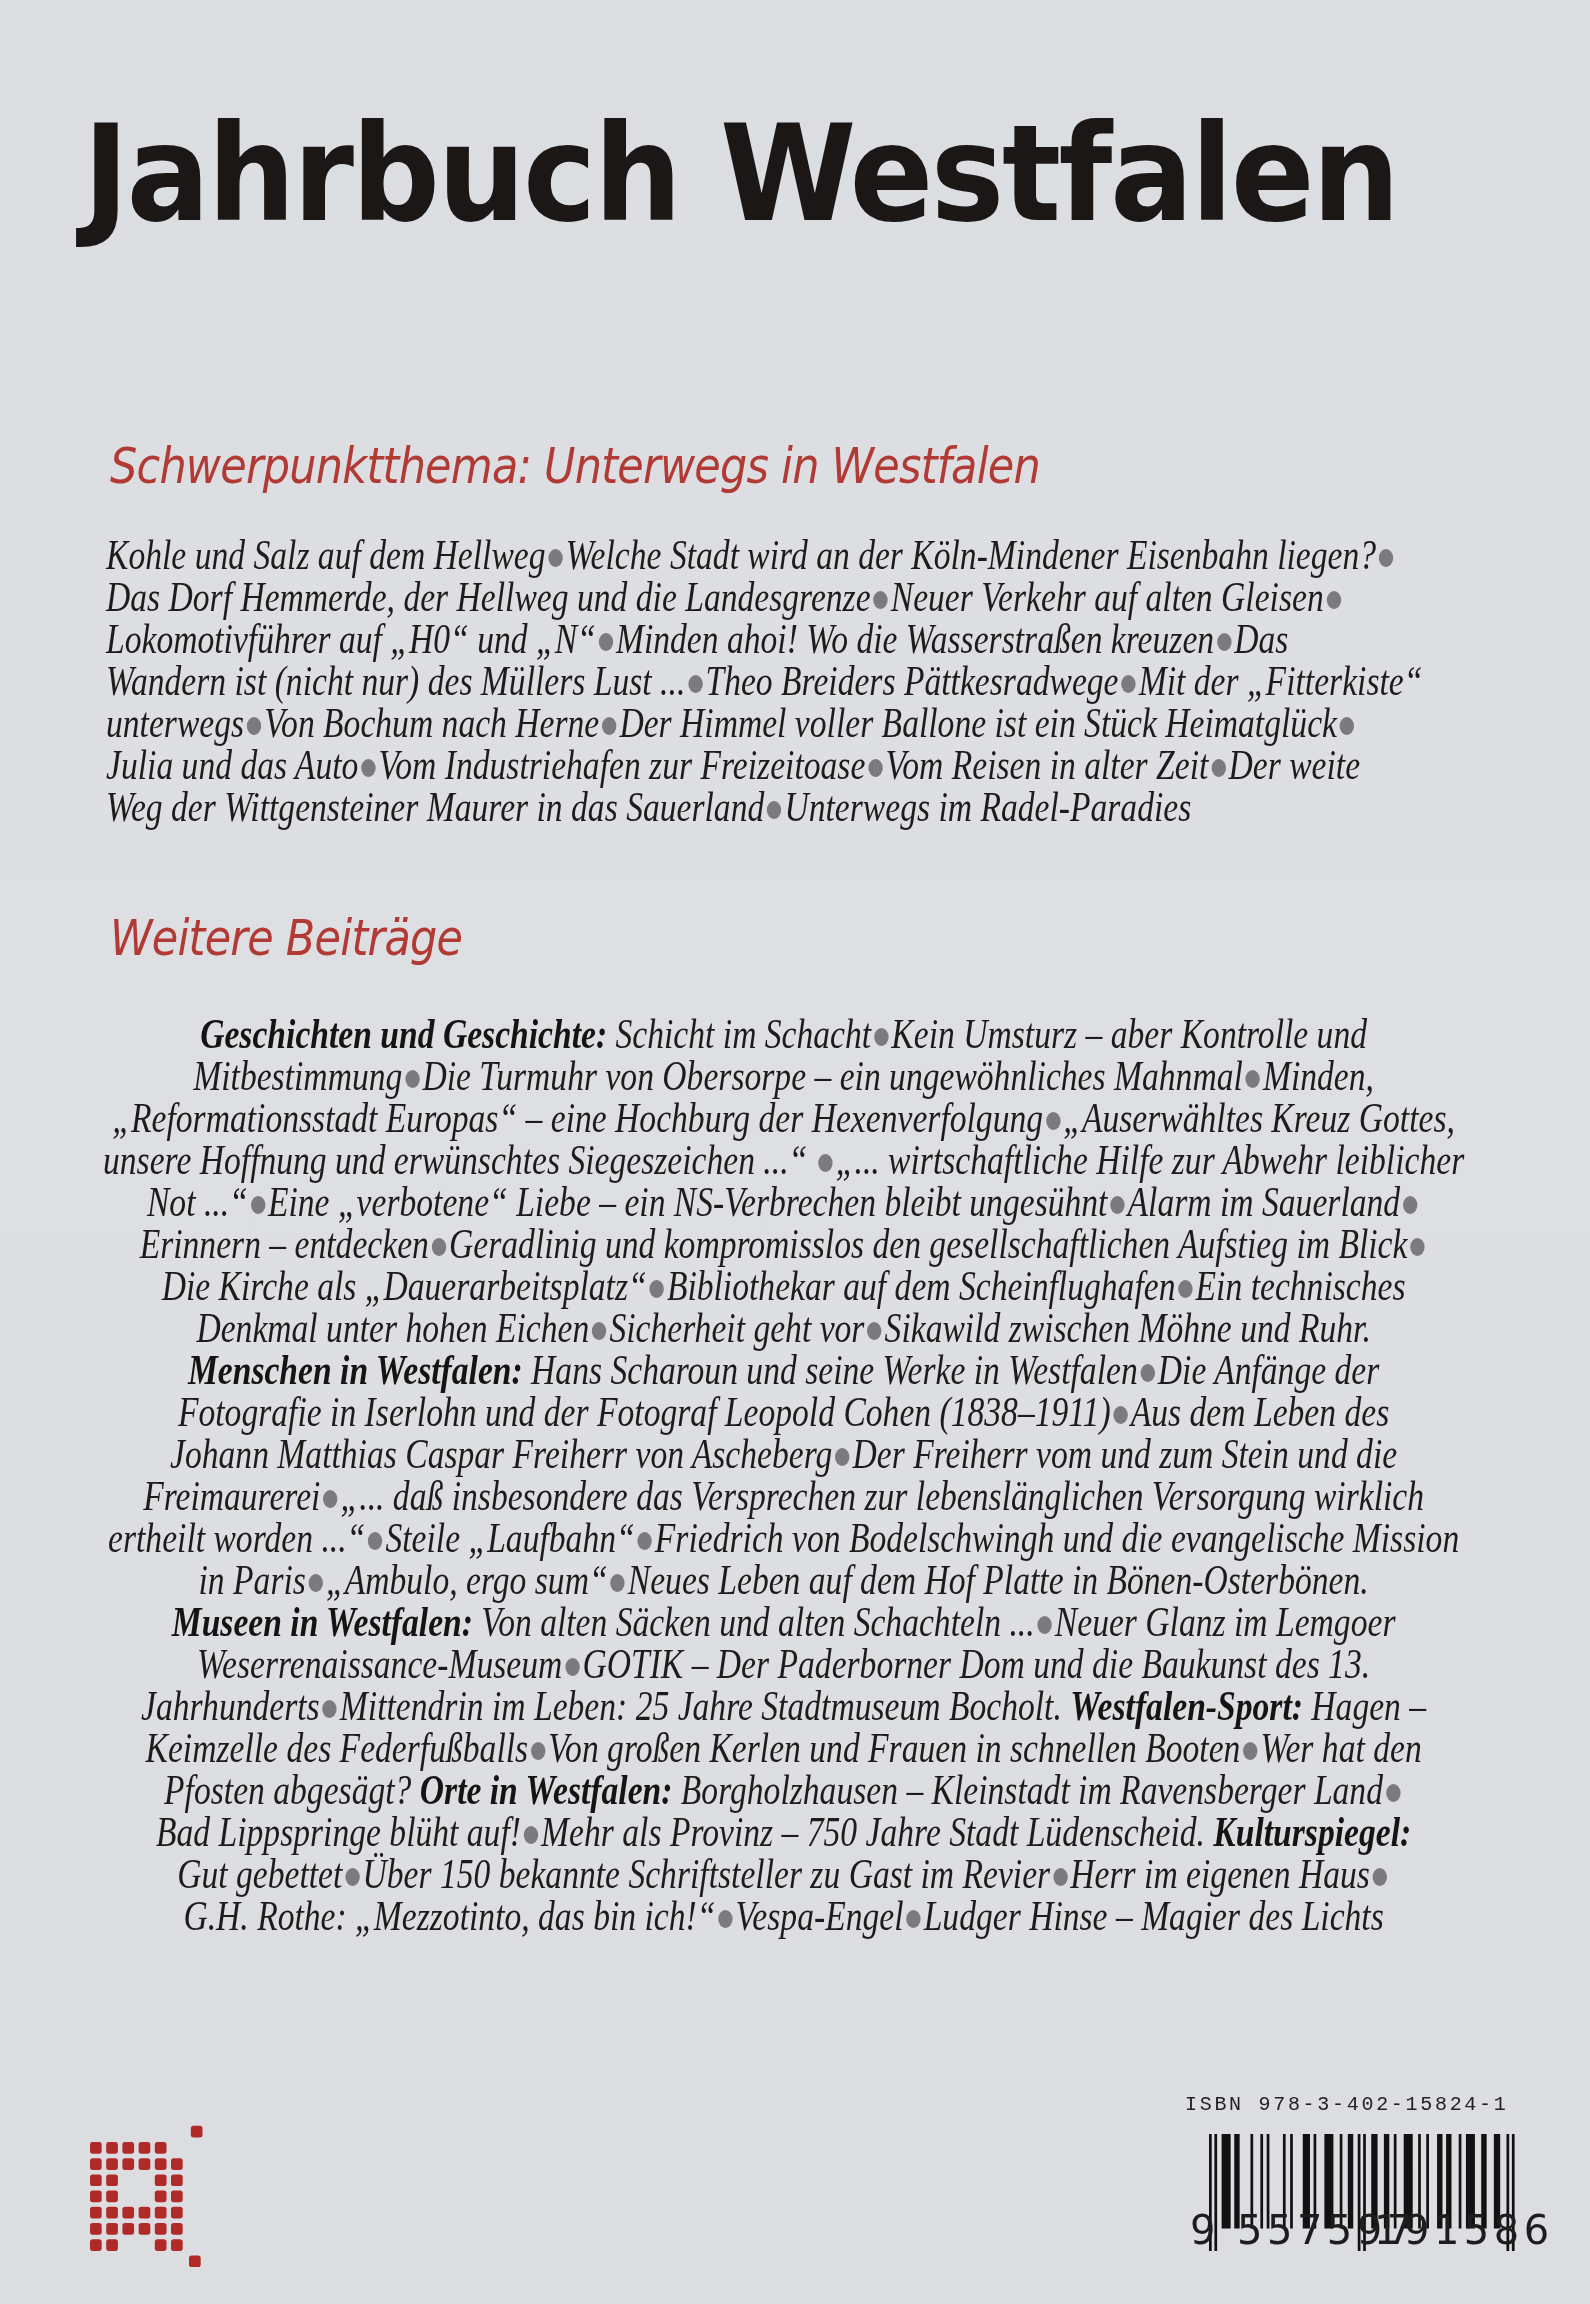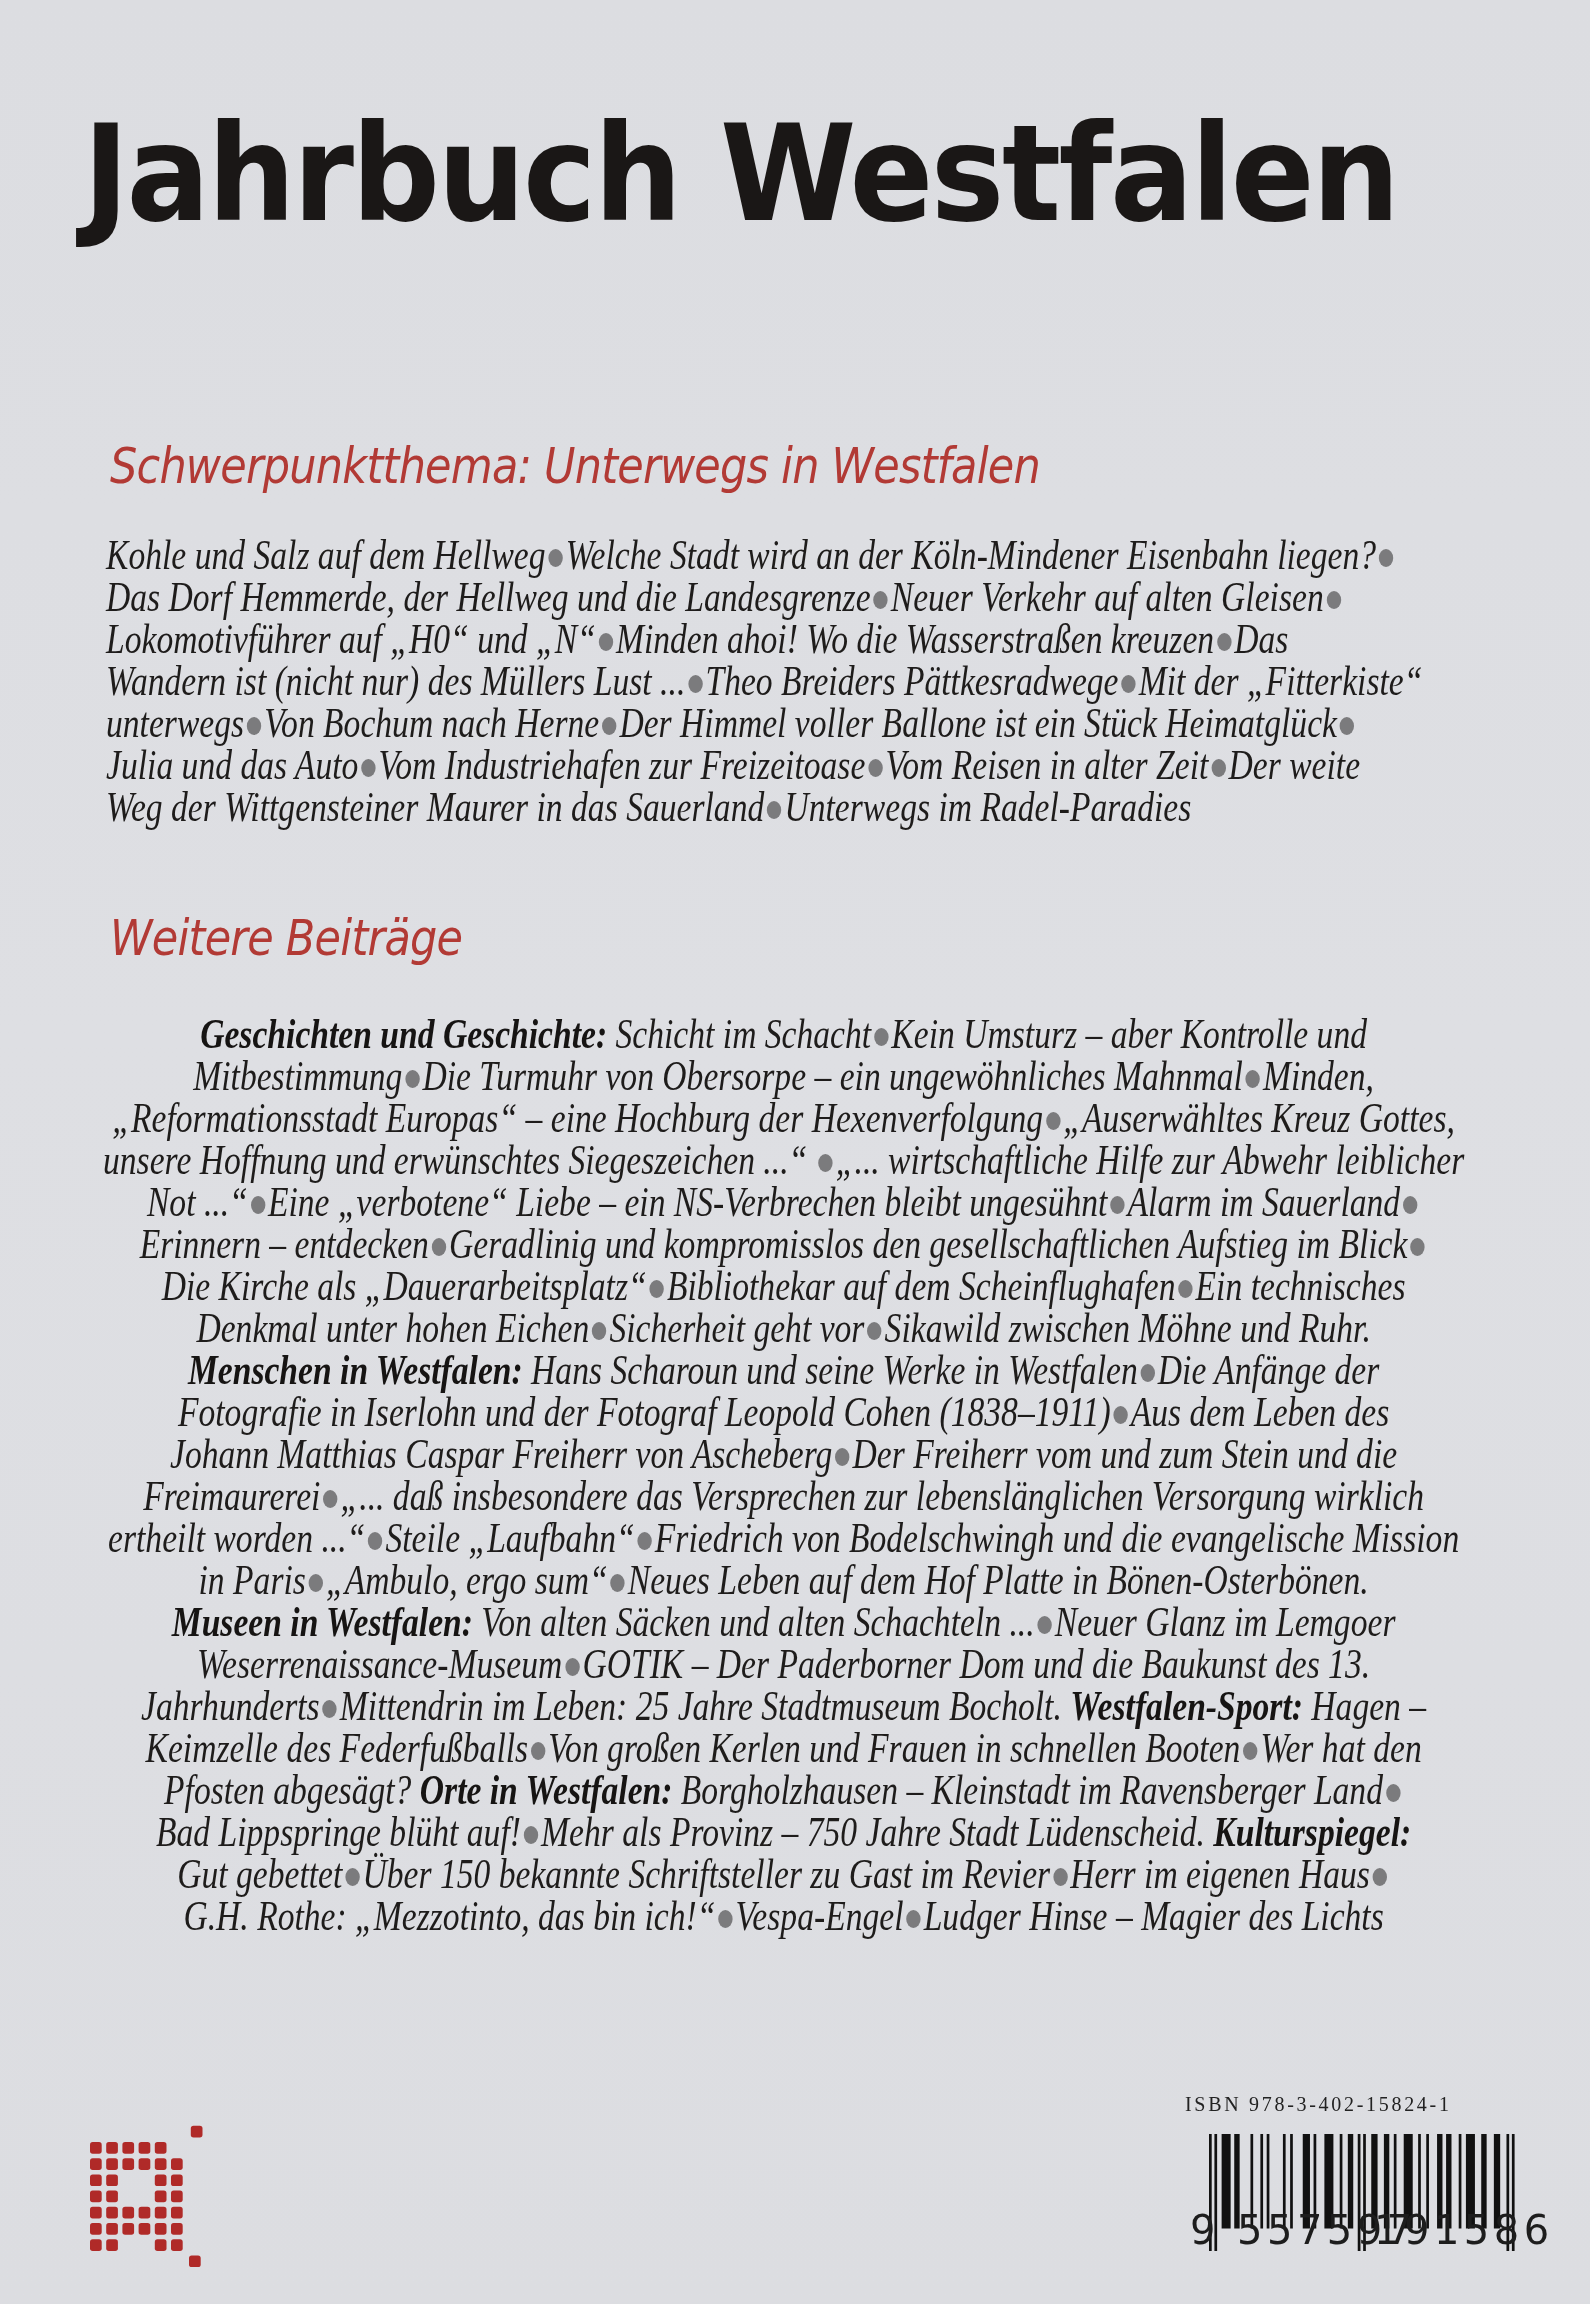--- a/index.html
+++ b/index.html
@@ -32,21 +32,21 @@
   .block2 { top: 1013px; left: 103px; text-align: center; }
   .line { white-space: nowrap; transform-origin: left center; display: block; }
   .dot {
     display: inline-block; width: 18px; height: 18px; border-radius: 50%;
     background: #7b7b7d; vertical-align: 1.8px; margin: 0 3.6px;
   }
   .cat { font-weight: bold; color: #161413; }
   .logo { position: absolute; left: 90px; top: 2124px; width: 117px; height: 144px; }
   .isbn-text {
     position: absolute; left: 1185px; top: 2093px;
-    font-family: Liberation Serif, serif; font-size: 20px; letter-spacing: 2.7px;
+    font-family: Liberation Mono, monospace; font-size: 20px; letter-spacing: 2.7px;
     color: #222; white-space: nowrap;
   }
   .barcode { position: absolute; left: 1209px; top: 2134px; width: 311px; height: 117px; }
   .barcode-digits {
     position: absolute; left: 1190px; top: 2207px;
     font-family: "DejaVu Sans", sans-serif; font-size: 40px; color: #1d1d1d;
     white-space: nowrap; letter-spacing: 4.5px;
   }
   .bd-first { position: absolute; left: 0; }
   .bd-g1 { position: absolute; left: 47px; }

